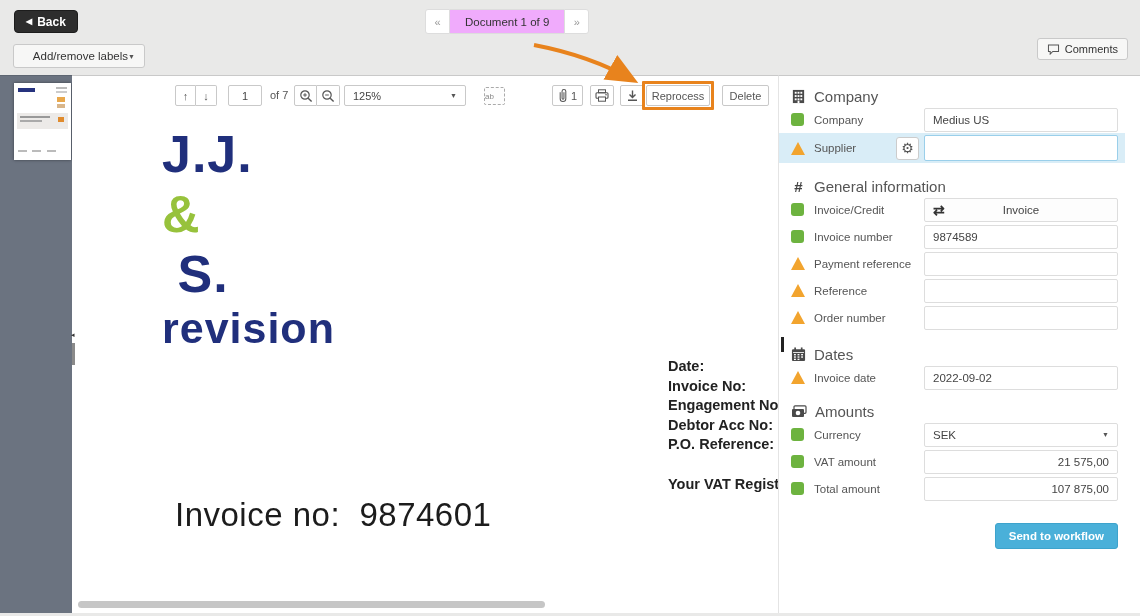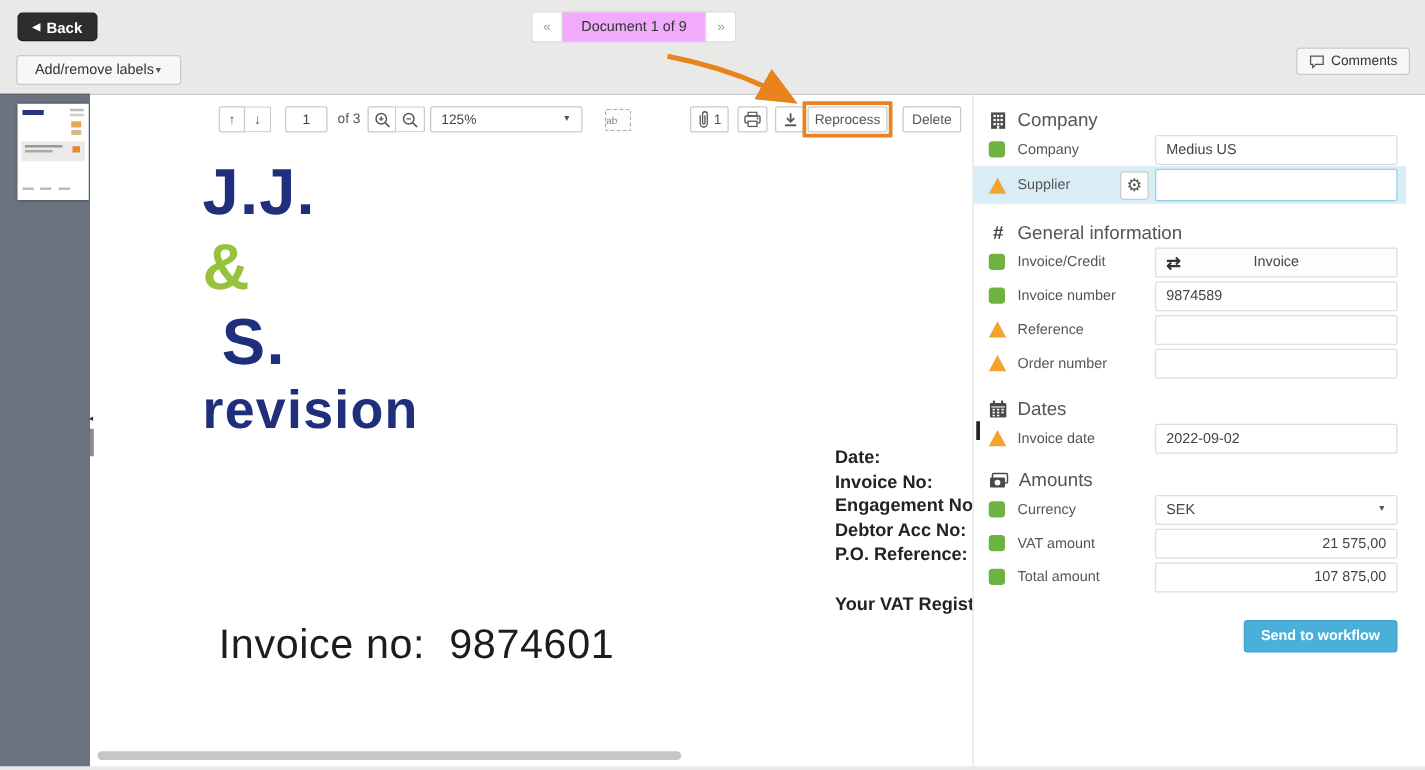--- a/index.html
+++ b/index.html
@@ -27,21 +27,21 @@
   .doc-nav .nav-btn.prev { border-radius:3px 0 0 3px; }
   .doc-nav .nav-btn.next { border-radius:0 3px 3px 0; }
   .doc-nav .nav-label {
     background:#f0abfc; border-top:1px solid #ddd; border-bottom:1px solid #ddd;
     padding:0 15px; font-size:11.5px; color:#333; display:flex; align-items:center;
   }
   .labels-btn {
     position:absolute; left:13px; top:44px; width:132px; height:24px;
     background:#f7f7f6; border:1px solid #c9c9c9; border-radius:3px;
     font-size:11.5px; color:#333; display:flex; align-items:center;
-    justify-content:center; padding:0 9px; cursor:pointer;
+    justify-content:flex-end; padding:0 9px; cursor:pointer;
   }
   .labels-btn .caret { font-size:7px; color:#555; }
   .comments-btn {
     position:absolute; right:12px; top:38px; height:22px;
     background:#f7f7f6; border:1px solid #c9c9c9; border-radius:3px;
     font-size:11px; color:#333; display:flex; align-items:center; gap:5px;
     padding:0 9px; cursor:pointer;
   }
   
   .main { position:absolute; left:0; top:75px; width:1140px; height:538px; }
@@ -235,21 +235,21 @@
 
   <div class="doc-area">
 
     <div class="tbtn grp-l" style="left:103px;width:21px;">
         <span class="arrow-glyph">↑</span>
       </div>
     <div class="tbtn grp-r" style="left:124px;width:21px;">
         <span class="arrow-glyph">↓</span>
       </div>
     <input class="page-input" value="1" style="">
-    <span class="page-of">of 3</span>
+    <span class="page-of">of 7</span>
     <div class="tbtn grp-l" style="left:222px;width:23px;">
       <svg class="tool-svg" width="14" height="14" viewBox="0 0 14 14">
         <circle cx="6" cy="6" r="4.2" fill="none" stroke="#555" stroke-width="1.2"></circle>
         <path d="M9.2 9.2 L12.6 12.6" stroke="#555" stroke-width="1.4"></path>
         <path d="M6 4.2v3.6M4.2 6h3.6" stroke="#555" stroke-width="1"></path>
       </svg>
     </div>
     <div class="tbtn grp-r" style="left:245px;width:23px;">
       <svg class="tool-svg" width="14" height="14" viewBox="0 0 14 14">
         <circle cx="6" cy="6" r="4.2" fill="none" stroke="#555" stroke-width="1.2"></circle>
@@ -365,20 +365,25 @@
           <span>Invoice</span>
         </div>
       </div>
 
       <div class="prow">
         <span class="st ok"></span>
         <span class="plabel">Invoice number</span>
         <input class="pfield" value="9874589" style="">
       </div>
 
+      <div class="prow">
+        <span class="st warn"></span>
+        <span class="plabel">Payment reference</span>
+        <input class="pfield" value="" style="">
+      </div>
 
       <div class="prow">
         <span class="st warn"></span>
         <span class="plabel">Reference</span>
         <input class="pfield" value="" style="">
       </div>
 
       <div class="prow">
         <span class="st warn"></span>
         <span class="plabel">Order number</span>

